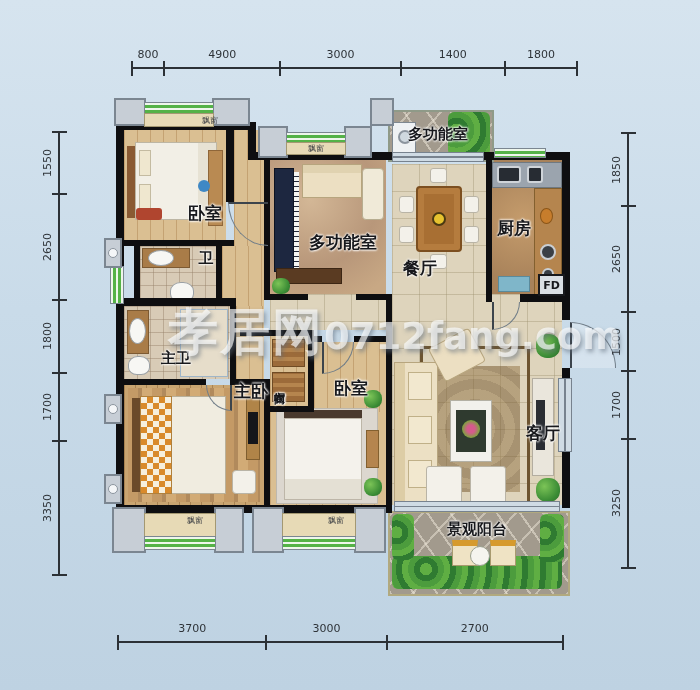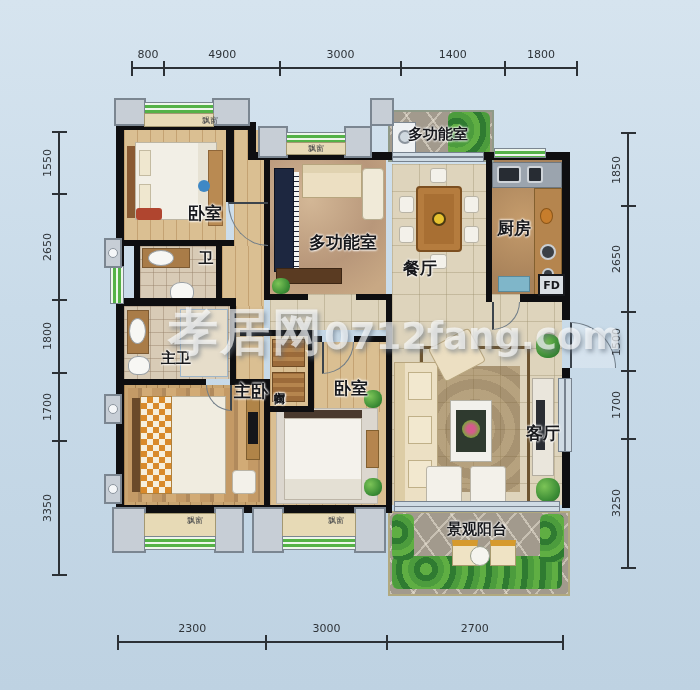--- a/index.html
+++ b/index.html
@@ -82,21 +82,21 @@
       <b class="dlab" style="left: 20.2703%;">4900</b>
       <b class="dlab" style="left: 46.8468%;">3000</b>
       <b class="dlab" style="left: 72.0721%;">1400</b>
       <b class="dlab" style="left: 91.8919%;">1800</b>
     </div>
   <div class="dim h" style="left:118px;top:641px;width:445px;height:2px">
       <i class="tick" style="left: 0%;"></i>
       <i class="tick" style="left: 33.3333%;"></i>
       <i class="tick" style="left: 60.3604%;"></i>
       <i class="tick" style="left: 100%;"></i>
-      <b class="dlab" style="left: 16.6667%;">2300</b>
+      <b class="dlab" style="left: 16.6667%;">3700</b>
       <b class="dlab" style="left: 46.8468%;">3000</b>
       <b class="dlab" style="left: 80.1802%;">2700</b>
     </div>
   <div class="dim v" style="left:58px;top:132px;width:2px;height:443px">
       <i class="tick" style="top: 0%;"></i>
       <i class="tick" style="top: 14.0271%;"></i>
       <i class="tick" style="top: 38.009%;"></i>
       <i class="tick" style="top: 54.2986%;"></i>
       <i class="tick" style="top: 69.6833%;"></i>
       <i class="tick" style="top: 100%;"></i>

